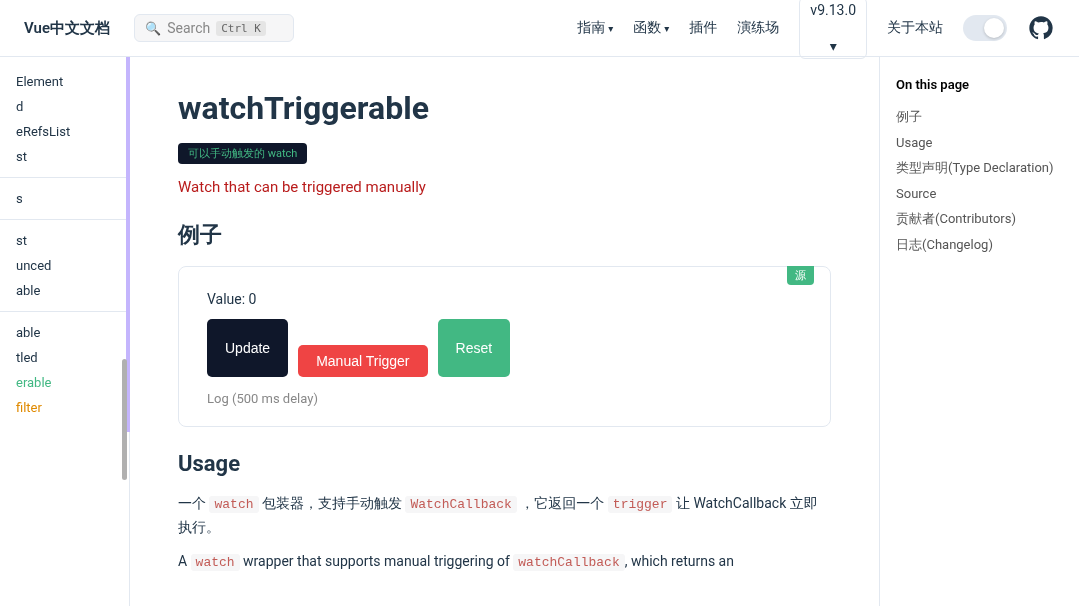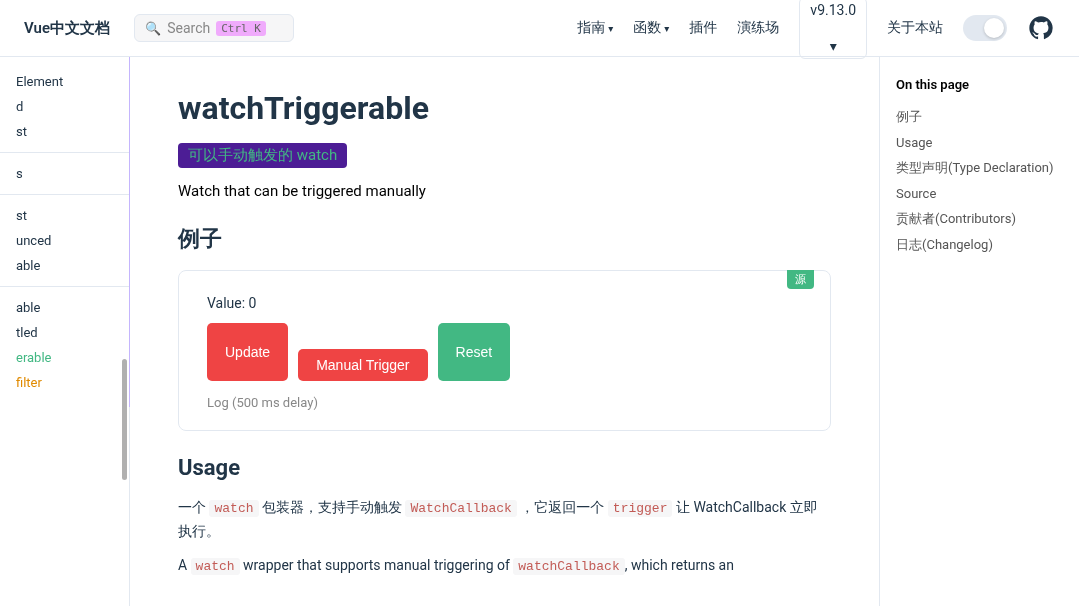--- a/index.html
+++ b/index.html
@@ -8,50 +8,50 @@
     
     .app { display: flex; flex-direction: column; height: 606px; }
     .header { height: 57px; border-bottom: 1px solid #e2e8f0; display: flex; align-items: center; padding: 0 24px; gap: 24px; flex-shrink: 0; }
     .body { display: flex; flex: 1; overflow: hidden; }
 
     
     .logo { font-size: 15px; font-weight: 600; color: #213547; white-space: nowrap; }
     .search-bar { display: flex; align-items: center; gap: 6px; border: 1px solid #e2e8f0; border-radius: 6px; padding: 5px 10px; cursor: pointer; background: #f6f6f7; min-width: 160px; }
     .search-bar .search-icon-wrap { color: #888; font-size: 13px; }
     .search-label { color: #888; font-size: 14px; }
-    .kbd { background: #f0abfc; border-radius: 3px; padding: 1px 5px; font-size: 11px; color: #666; font-family: monospace; }
+    .kbd { background: #e5e5e5; border-radius: 3px; padding: 1px 5px; font-size: 11px; color: #666; font-family: monospace; }
     .header-nav { display: flex; align-items: center; gap: 20px; margin-left: auto; }
     .nav-item { font-size: 14px; color: #213547; cursor: pointer; display: flex; align-items: center; gap: 3px; }
     .version-btn { display: flex; align-items: center; gap: 20px; font-size: 14px; cursor: pointer; border: 1px solid #e2e8f0; border-radius: 6px; padding: 4px 10px; flex-direction: column; }
     .theme-toggle { width: 44px; height: 26px; border-radius: 13px; background: #e2e8f0; border: none; cursor: pointer; position: relative; display: flex; align-items: center; padding: 0 3px; }
     .theme-toggle-circle { width: 20px; height: 20px; border-radius: 50%; background: #fff; box-shadow: 0 1px 3px rgba(0,0,0,0.2); margin-left: auto; }
     .github-icon { width: 28px; height: 28px; cursor: pointer; }
 
     
-    .sidebar { width: 130px; flex-shrink: 0; border-right: 1px solid #c4b5fd; overflow-y: auto; padding: 12px 0; }
+    .sidebar { width: 130px; flex-shrink: 0; border-right: 4px solid #c4b5fd; overflow-y: auto; padding: 12px 0; }
     .sidebar-item { padding: 5px 16px; font-size: 13px; cursor: pointer; color: #213547; white-space: nowrap; overflow: hidden; text-overflow: ellipsis; }
     .sidebar-item.active { color: #42b883; }
     .sidebar-item.orange { color: #e08a00; }
     .sidebar-divider { height: 1px; background: #e2e8f0; margin: 8px 0; }
 
     
     .main { flex: 1; overflow-y: auto; padding: 32px 48px 32px 48px; }
     h1.page-title { font-size: 32px; font-weight: 700; color: #213547; margin-bottom: 16px; }
-    .subtitle-badge { background: #4c1d95; color: #42b883; border-radius: 4px; padding: 3px 10px; font-size: 15px; display: inline-block; margin-bottom: 14px; }
-    .subtitle-text { color: #000000; font-size: 15px; margin-bottom: 24px; }
+    .subtitle-badge { background: #0f172a; color: #42b883; border-radius: 4px; padding: 3px 10px; font-size: 11px; display: inline-block; margin-bottom: 14px; }
+    .subtitle-text { color: #b91c1c; font-size: 15px; margin-bottom: 24px; }
     h2.section-title { font-size: 22px; font-weight: 700; color: #213547; margin-bottom: 16px; margin-top: 8px; }
     h2.section-title-usage { font-size: 22px; font-weight: 700; color: #213547; margin-bottom: 16px; margin-top: 8px; }
 
     
     .demo-box { border: 1px solid #e2e8f0; border-radius: 8px; padding: 24px 28px 20px 28px; margin-bottom: 24px; position: relative; }
     .demo-tag { position: absolute; top: -1px; right: 16px; background: #42b883; color: #fff; font-size: 11px; padding: 2px 8px; border-radius: 0 0 4px 4px; }
     .value-line { font-size: 14px; color: #213547; margin-bottom: 12px; }
     .btn-row { display: flex; gap: 10px; margin-bottom: 14px; }
     .btn { border: none; border-radius: 5px; padding: 8px 18px; font-size: 14px; cursor: pointer; font-weight: 500; }
-    .btn-update { background: #ef4444; color: #fff; }
+    .btn-update { background: #0f172a; color: #fff; }
     .btn-manual { background: #ef4444; color: #fff; margin-top: 26px; }
     .btn-reset { background: #42b883; color: #fff; text-align: center; }
     .log-text { font-size: 13px; color: #888; }
 
     
     .usage-desc { font-size: 14px; color: #213547; line-height: 1.7; margin-bottom: 10px; }
     .code { font-family: 'Courier New', monospace; background: #f6f6f7; border-radius: 3px; padding: 1px 5px; font-size: 13px; color: #c25b56; }
 
     
     .toc { width: 200px; flex-shrink: 0; padding: 20px 16px; border-left: 1px solid #e2e8f0; }
@@ -95,20 +95,21 @@
       </svg>
     </nav>
   </header>
 
   <div class="body">
 
     <div class="sidebar-wrapper">
       <div class="sidebar">
         <div class="sidebar-item">Element</div>
         <div class="sidebar-item">d</div>
+        <div class="sidebar-item">eRefsList</div>
         <div class="sidebar-item">st</div>
         <div class="sidebar-divider"></div>
         <div class="sidebar-item">s</div>
         <div class="sidebar-divider"></div>
         <div class="sidebar-item">st</div>
         <div class="sidebar-item">unced</div>
         <div class="sidebar-item">able</div>
         <div class="sidebar-divider"></div>
         <div class="sidebar-item">able</div>
         <div class="sidebar-item">tled</div>

